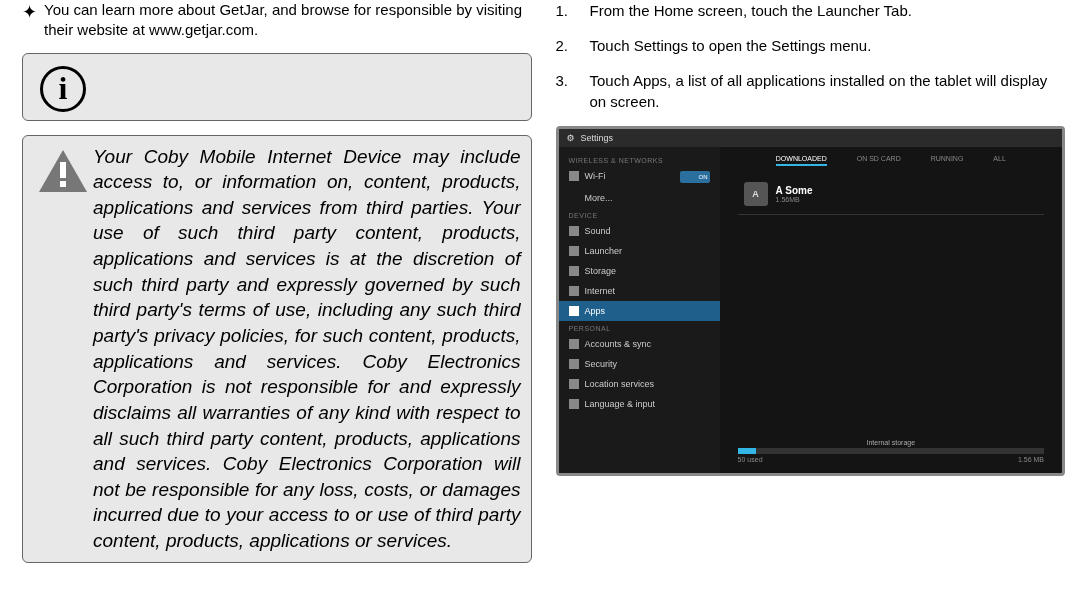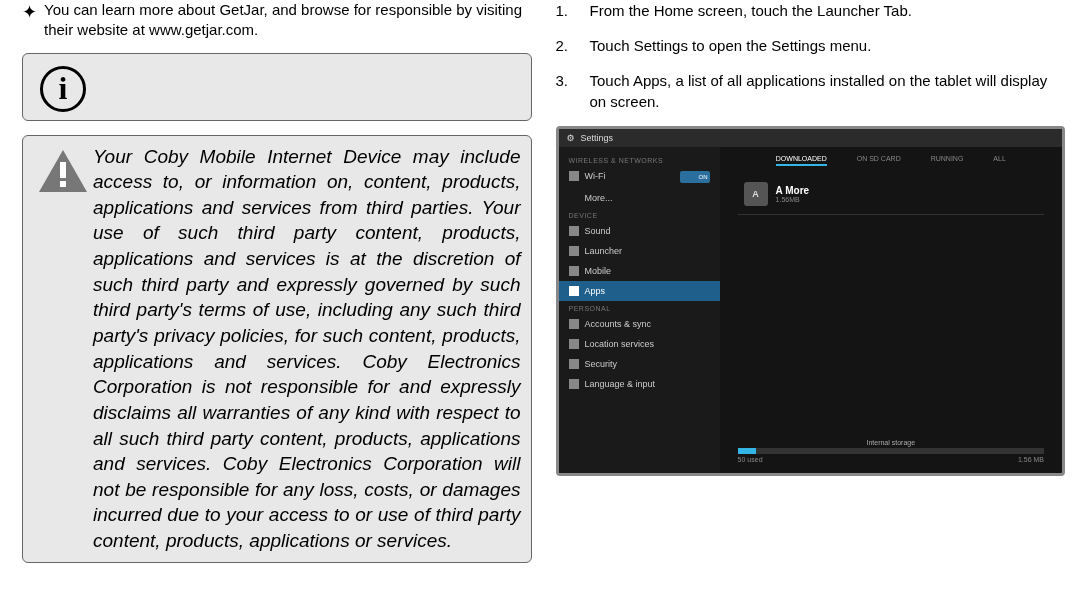--- a/index.html
+++ b/index.html
@@ -225,55 +225,59 @@
         <div class="shot-item">
             <div class="sq"></div>
             <span>Sound</span>
           </div>
         <div class="shot-item">
             <div class="sq"></div>
             <span>Launcher</span>
           </div>
         <div class="shot-item">
             <div class="sq"></div>
-            <span>Mobile</span>
+            <span>Storage</span>
+          </div>
+        <div class="shot-item">
+            <div class="sq"></div>
+            <span>Internet</span>
           </div>
         <div class="shot-item sel">
             <div class="sq"></div>
             <span>Apps</span>
           </div>
         <div class="hdr">PERSONAL</div>
         <div class="shot-item">
             <div class="sq"></div>
             <span>Accounts &amp; sync</span>
           </div>
         <div class="shot-item">
             <div class="sq"></div>
+            <span>Security</span>
+          </div>
+        <div class="shot-item">
+            <div class="sq"></div>
             <span>Location services</span>
-          </div>
-        <div class="shot-item">
-            <div class="sq"></div>
-            <span>Security</span>
           </div>
         <div class="shot-item">
             <div class="sq"></div>
             <span>Language &amp; input</span>
           </div>
       </div>
       <div class="shot-main">
         <div class="shot-tabs">
           <span class="on">DOWNLOADED</span>
           <span>ON SD CARD</span>
           <span>RUNNING</span>
           <span>ALL</span>
         </div>
         <div class="shot-app">
           <div class="ico">A</div>
           <div>
-            <div class="nm">A More</div>
+            <div class="nm">A Some</div>
             <div class="sz">1.56MB</div>
           </div>
         </div>
         <div class="shot-storage">
           <div class="lbl">Internal storage</div>
           <div class="bar">
               <div class="fill" style="width:6%"></div>
             </div>
           <div class="row">
             <span>50 used</span>

